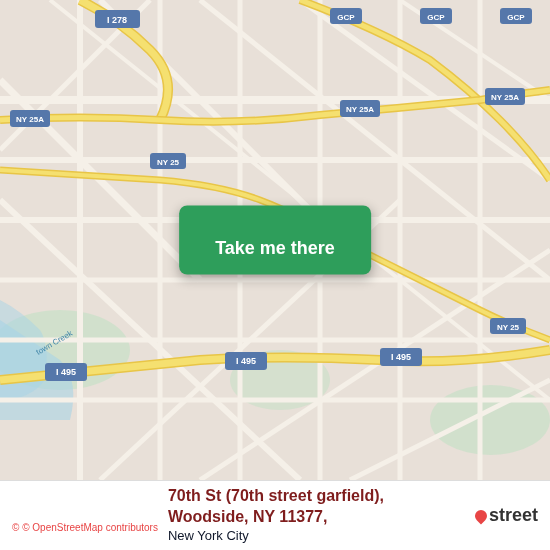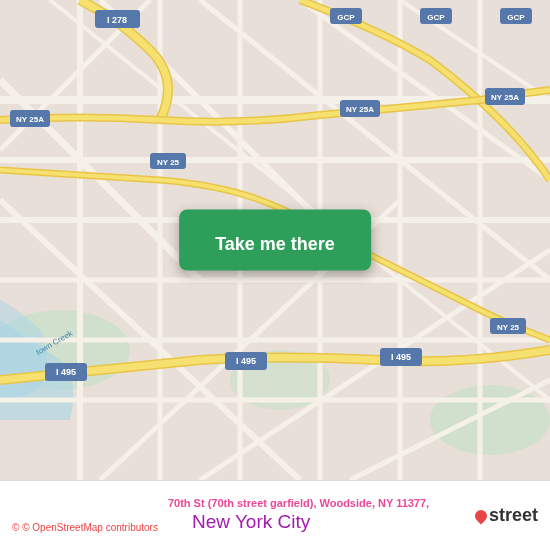--- a/index.html
+++ b/index.html
@@ -29,21 +29,21 @@
 
     #take-me-there-btn {
       position: absolute;
       top: 50%;
       left: 50%;
       transform: translate(-50%, -50%);
       background-color: #2e9e5b;
       color: white;
       border: none;
       border-radius: 8px;
-      padding: 24px 36px 16px 36px;
+      padding: 32px 36px 16px 36px;
       font-size: 18px;
       font-weight: bold;
       cursor: pointer;
       display: flex;
       flex-direction: column;
       align-items: center;
       gap: 6px;
       box-shadow: 0 4px 12px rgba(0,0,0,0.3);
       min-width: 180px;
     }
@@ -64,31 +64,30 @@
       color: #e84545;
       flex-shrink: 0;
       margin-top: 24px;
     }
 
     #footer-text {
       flex: 1;
     }
 
     #location-title {
-      font-size: 11px;
+      font-size: 16px;
       font-weight: bold;
-      color: #ec4899;
+      color: #7f1d1d;
       line-height: 1.3;
     }
 
     #location-subtitle {
-      font-size: 19px;
-      color: #a21caf;
+      font-size: 13px;
+      color: #0f172a;
       line-height: 1.3;
-      margin-left: 24px;
     }
 
     #moovit-logo {
       display: flex;
       flex-direction: column;
       align-items: flex-end;
       flex-shrink: 0;
     }
 
     #moovit-text {

